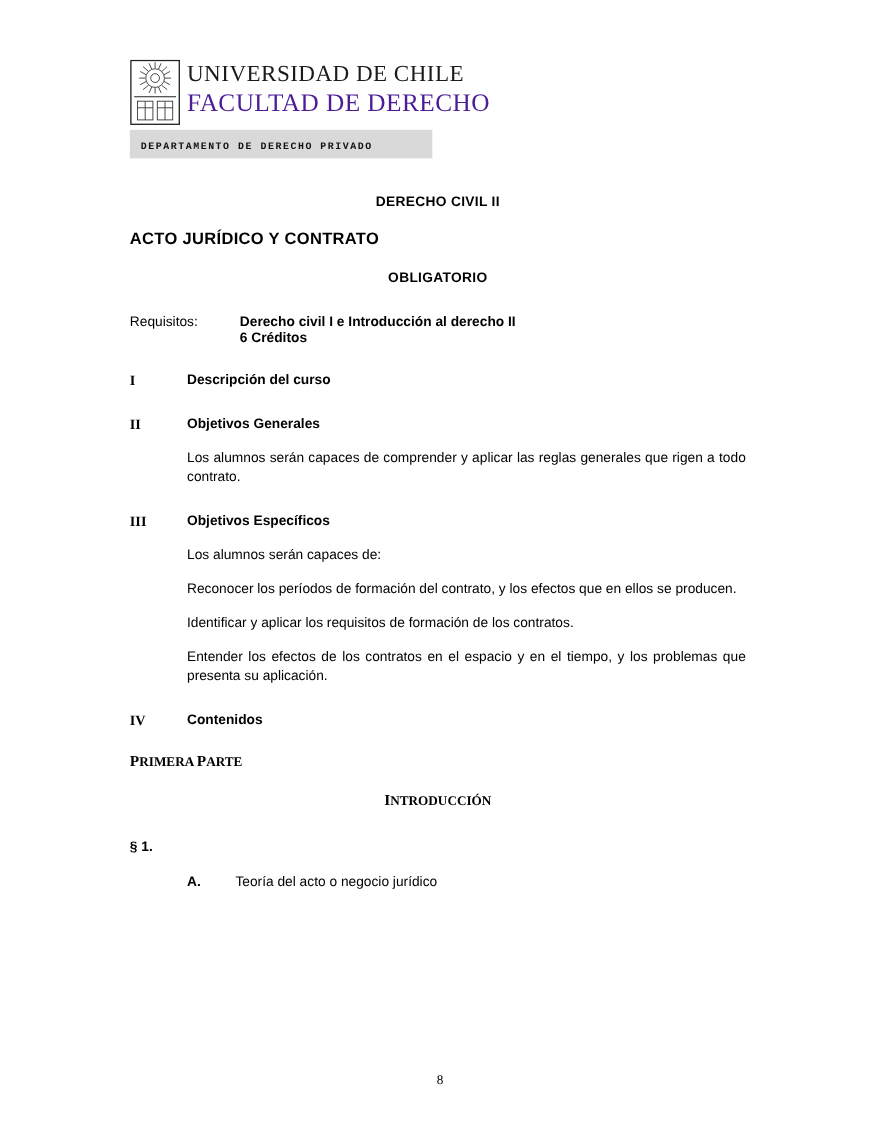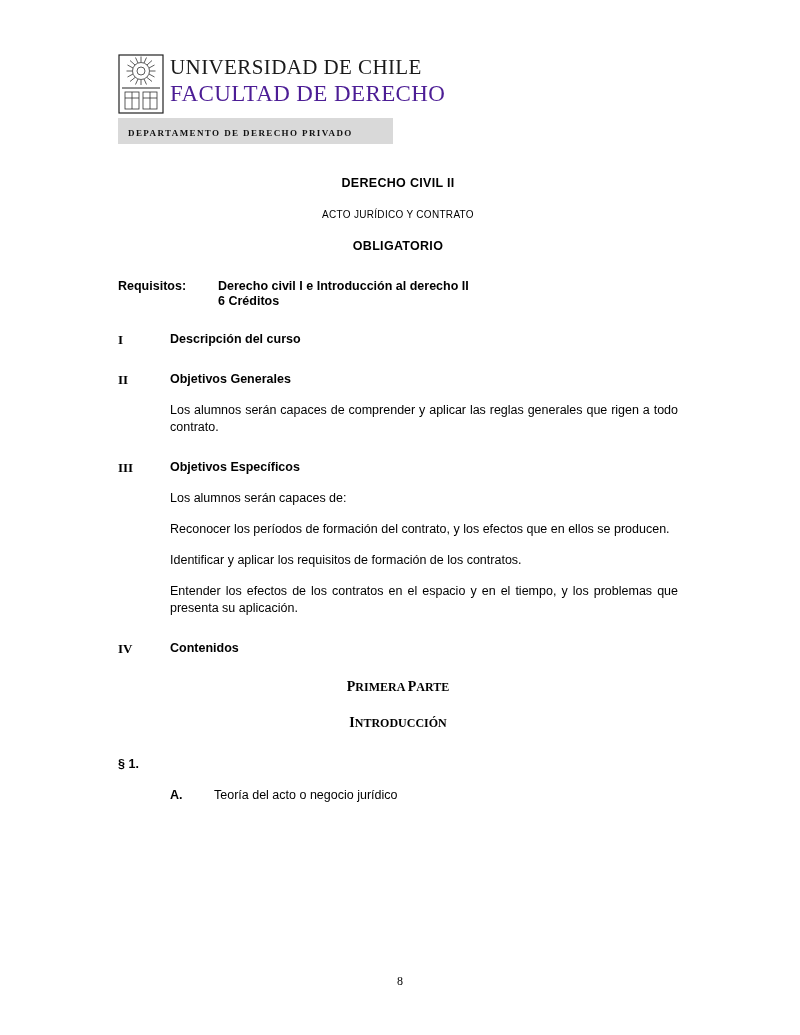--- a/index.html
+++ b/index.html
@@ -59,60 +59,59 @@
   .dept-bar {
     position: absolute;
     left: 0px;
     top: 70px;
     background: #d9d9d9;
     padding: 4px 10px 4px 10px;
     width: 275px;
     box-sizing: border-box;
   }
   .dept-bar span {
-    font-family: Liberation Serif, serif;
+    font-family: Liberation Mono, monospace;
     font-size: 9px;
     font-weight: bold;
     letter-spacing: 1.4px;
     color: #111111;
     white-space: nowrap;
   }
 
   
   .doc-title {
     text-align: center;
     font-size: 12.5px;
     font-weight: bold;
     margin-top: 18px;
     letter-spacing: 0.3px;
   }
   .doc-title2 {
-    text-align: center;
-    font-size: 10px;
-    font-weight: normal;
+    font-size: 15px;
+    font-weight: bold;
     margin-top: 19px;
     letter-spacing: 0.3px;
   }
   .doc-title3 {
     text-align: center;
     font-size: 12.5px;
     font-weight: bold;
     margin-top: 19px;
     letter-spacing: 0.3px;
   }
 
   
   .req-block {
     margin-top: 26px;
     display: flex;
     align-items: flex-start;
   }
   .req-label {
     font-size: 12.5px;
-    font-weight: bold;
+    font-weight: normal;
     width: 100px;
     flex: 0 0 100px;
   }
   .req-values {
     font-size: 12.5px;
     font-weight: bold;
   }
   .req-values div + div {
     margin-top: 1px;
   }
@@ -138,21 +137,21 @@
     margin-left: 52px;
     margin-top: 14px;
     font-size: 12.5px;
     line-height: 17px;
     text-align: justify;
     max-width: 518px;
   }
 
   
   .part-heading {
-    text-align: center;
+    text-align: left;
     margin-top: 22px;
     font-family: "Liberation Serif", serif;
     font-weight: bold;
     font-size: 12px;
   }
   .part-heading .small-caps-first {
     font-size: 14px;
   }
   .intro-heading {
     text-align: center;

